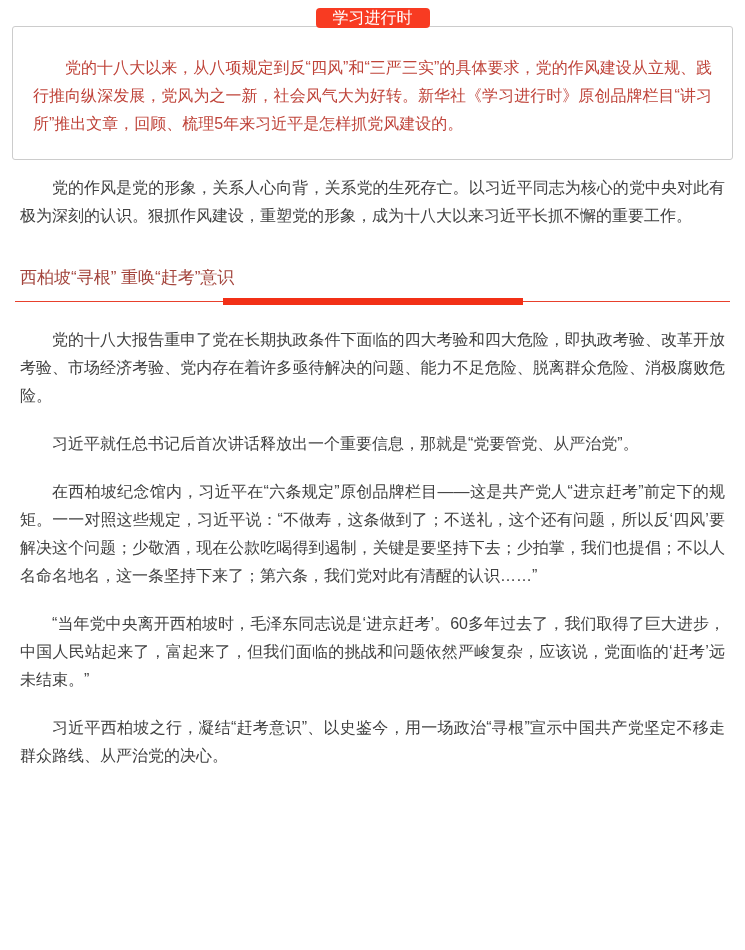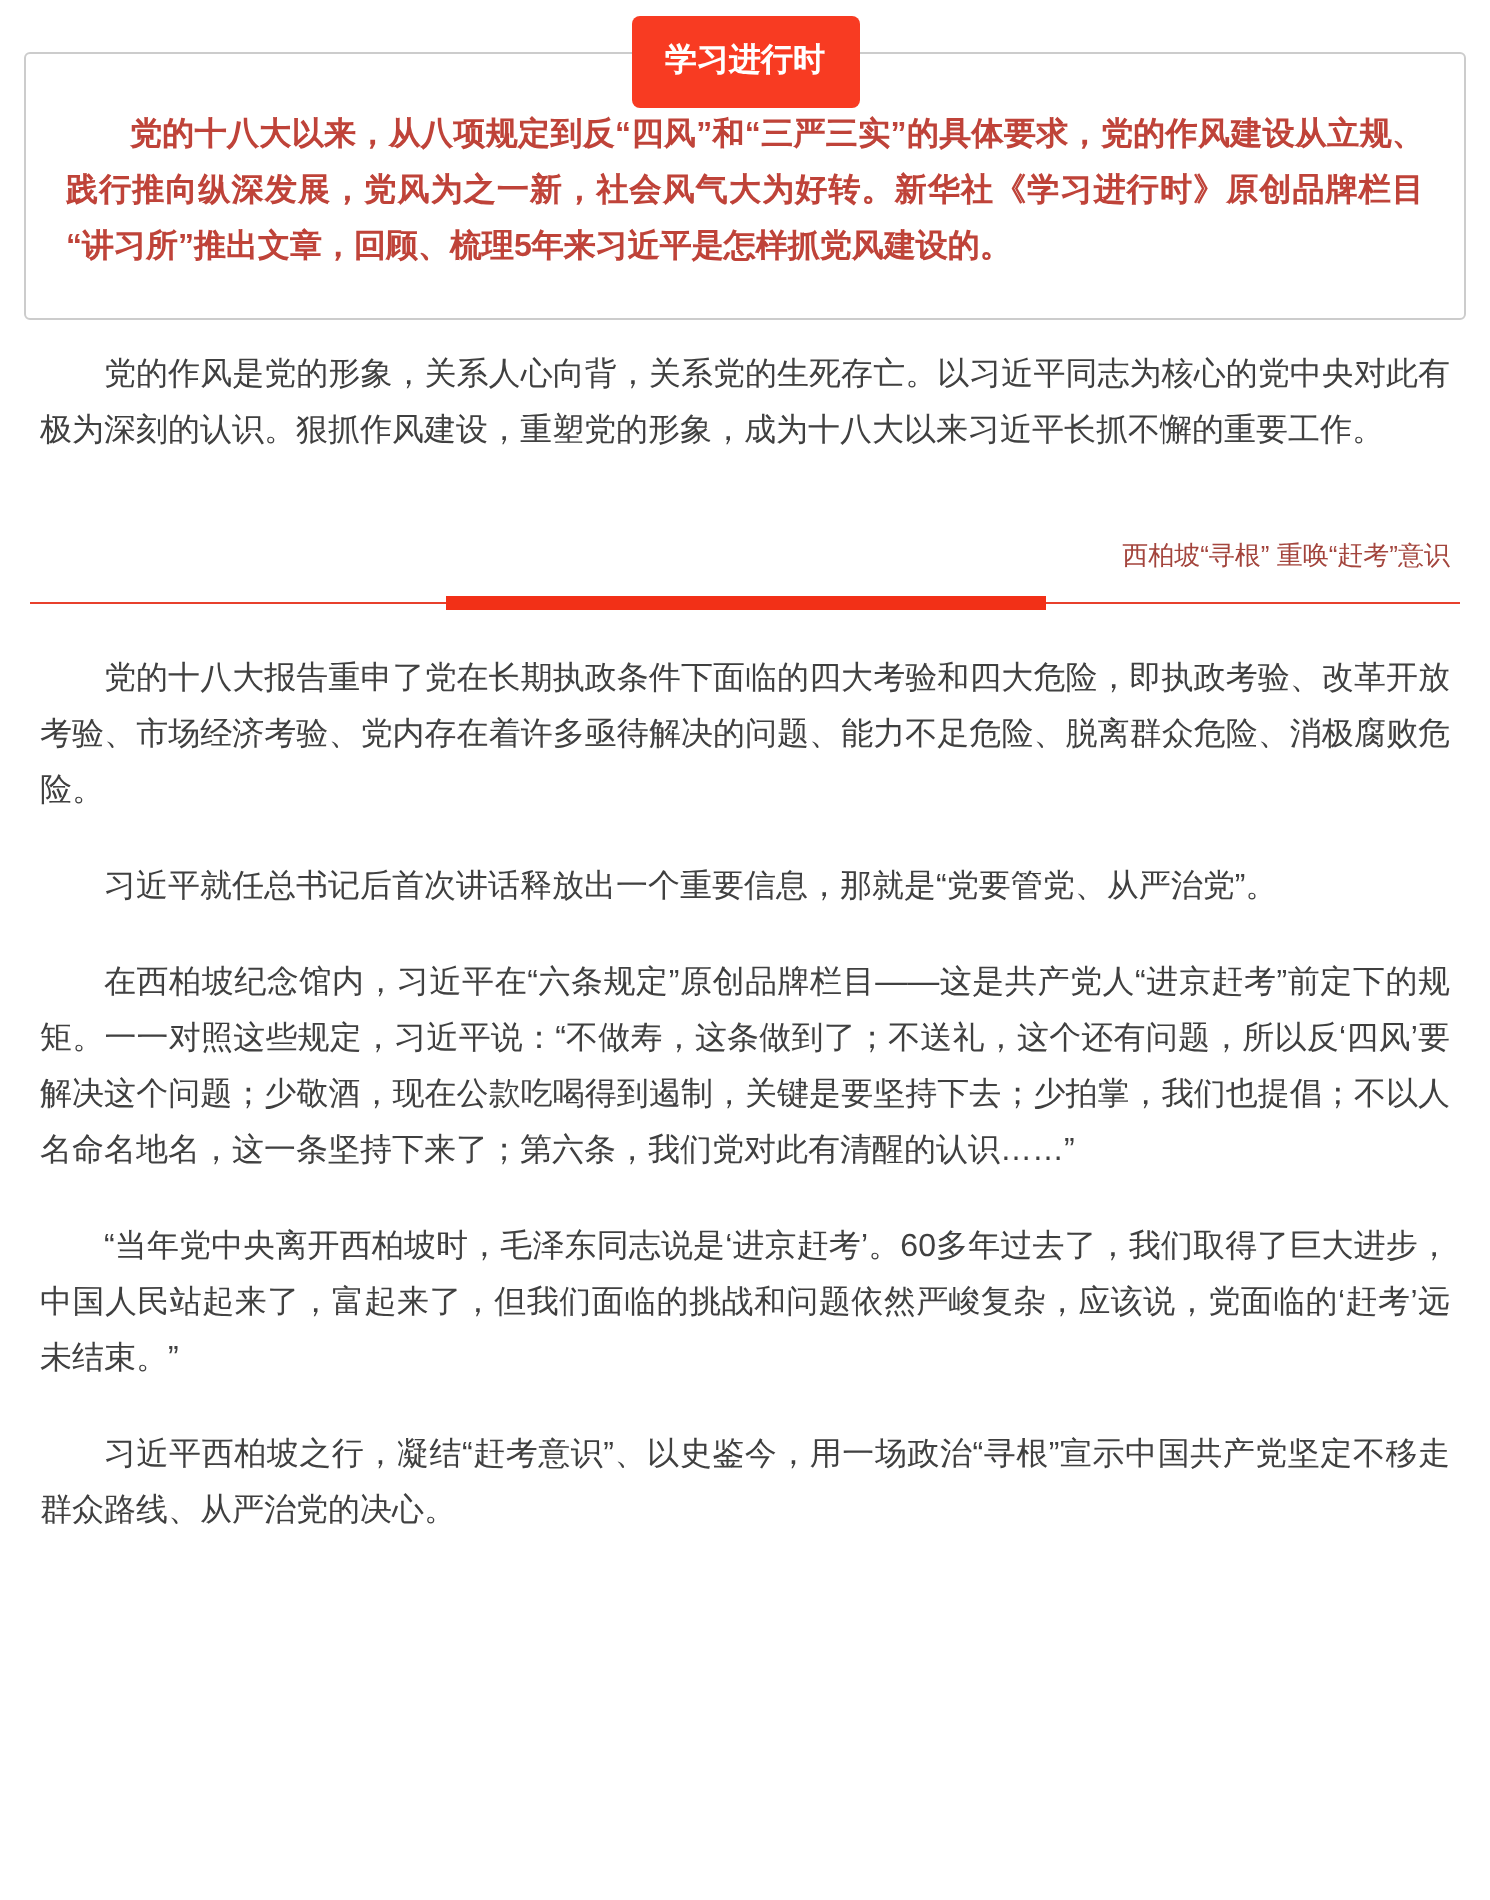--- a/index.html
+++ b/index.html
@@ -35,41 +35,39 @@
   }
   .badge{
     position:absolute;
     top:8px;
     left:50%;
     transform:translateX(-50%);
     background:var(--badge-background);
     color:var(--badge-text);
     font-size:16px;
     line-height:1;
-    padding:15px 17px;
+    padding:2px 17px;
     border-radius:4px;
     z-index:2;
     white-space:nowrap;
-    font-weight:bold;
   }
   .intro-box{
     margin:18px 12px 0;
     border:1px solid var(--box-border);
     border-radius:3px;
     padding:27px 20px 21px;
     background:#ffffff;
   }
   .intro-text{
     margin:0;
     color:var(--intro-text);
     font-size:16px;
     line-height:28px;
     text-indent:2em;
     text-align:justify;
-    font-weight:bold;
   }
   
   .content{
     padding:0 20px;
   }
   .para{
     margin:20px 0 0;
     font-size:16px;
     line-height:28px;
     text-indent:2em;
@@ -78,23 +76,23 @@
   }
   .para-lead{
     margin-top:14px;
   }
   .para-first-after-heading{
     margin-top:21px;
   }
   
   .heading{
     margin:37px 0 0;
-    font-size:13px;
+    font-size:17px;
     font-weight:normal;
-    text-align:right;
+    text-align:left;
     color:var(--heading-text);
     line-height:22px;
   }
   .divider{
     position:relative;
     height:7px;
     margin:9px 15px 0;
   }
   .divider-line{
     position:absolute;

